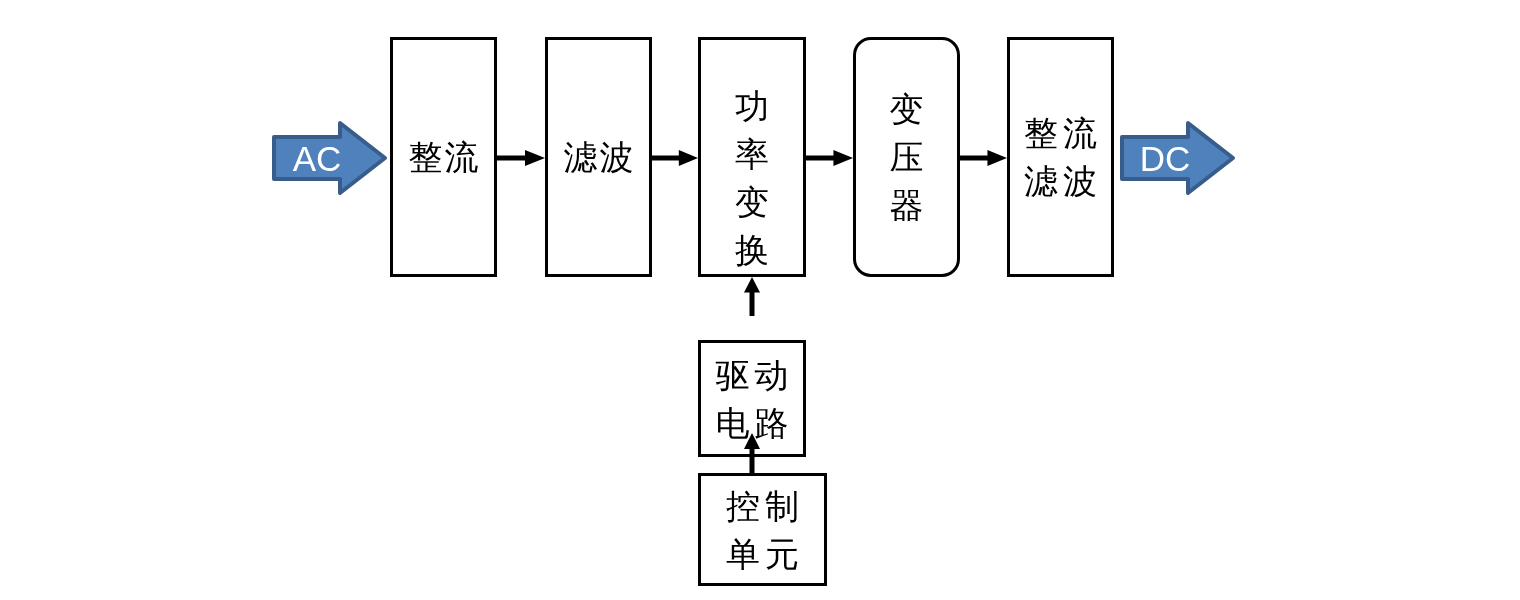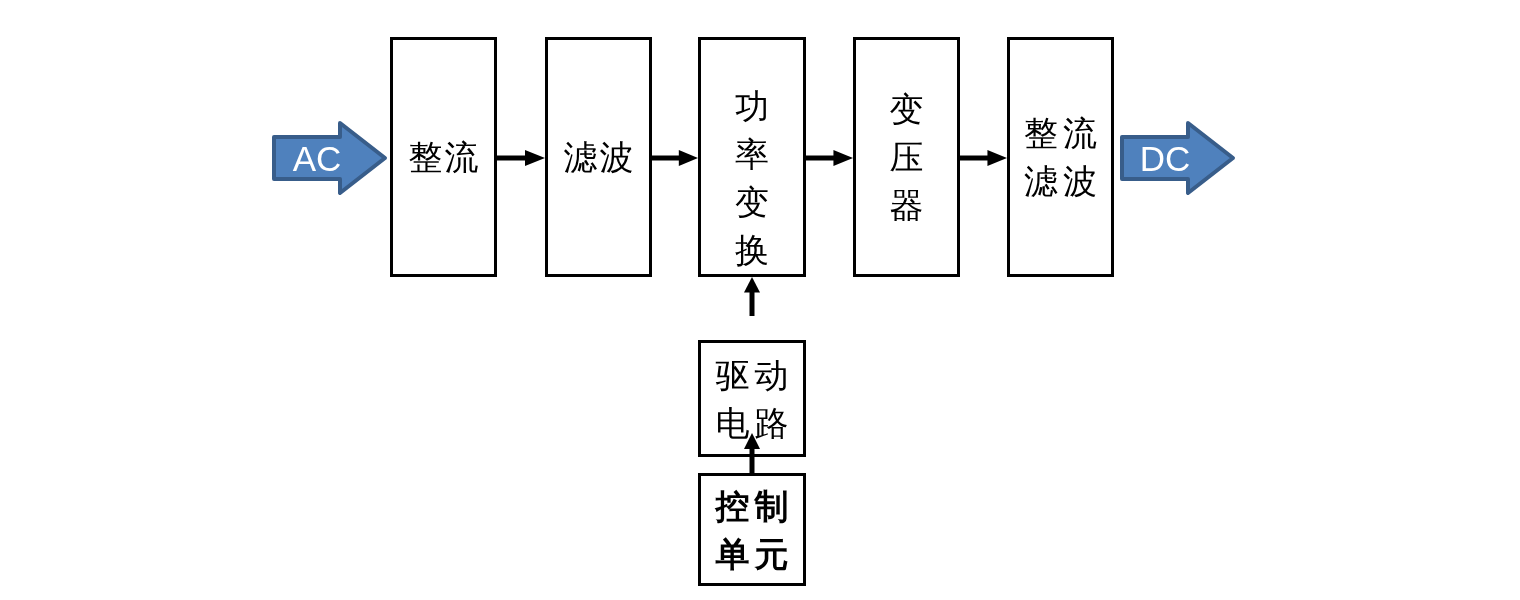--- a/index.html
+++ b/index.html
@@ -36,25 +36,25 @@
   .block-arrow { position:absolute; display:block; overflow:visible; }
   .block-arrow-label {
     font-family:"Liberation Sans", sans-serif;
     font-size:35px;
     fill:#ffffff;
   }
   
   #box-rectifier        { left:390px;  top:37px;  width:107px; height:240px; }
   #box-filter           { left:545px;  top:37px;  width:107px; height:240px; }
   #box-power-conversion { left:698px;  top:37px;  width:108px; height:240px;align-items:flex-end; }
-  #box-transformer      { left:853px;  top:37px;  width:107px; height:240px; }
+  #box-transformer      { left:853px;  top:37px;  width:107px; height:240px;border-radius:18px; }
   #box-rectifier-filter { left:1007px; top:37px;  width:107px; height:240px; }
   
   #box-drive-circuit    { left:698px;  top:316px; width:108px; height:117px;margin-top:24px; }
-  #box-control-unit     { left:698px;  top:473px; width:108px; height:113px;font-weight:bold; }
+  #box-control-unit     { left:698px;  top:473px; width:129px; height:113px; }
   
   #conn-h1 { left:497px; top:146px; width:48px; height:24px; }
   #conn-h2 { left:652px; top:146px; width:46px; height:24px; }
   #conn-h3 { left:806px; top:146px; width:47px; height:24px; }
   #conn-h4 { left:960px; top:146px; width:47px; height:24px; }
   
   #conn-v1 { left:740px; top:277px; width:24px; height:39px; }
   #conn-v2 { left:740px; top:433px; width:24px; height:40px; }
   
   #ac-arrow { left:270px;  top:118px; width:120px; height:80px; }

